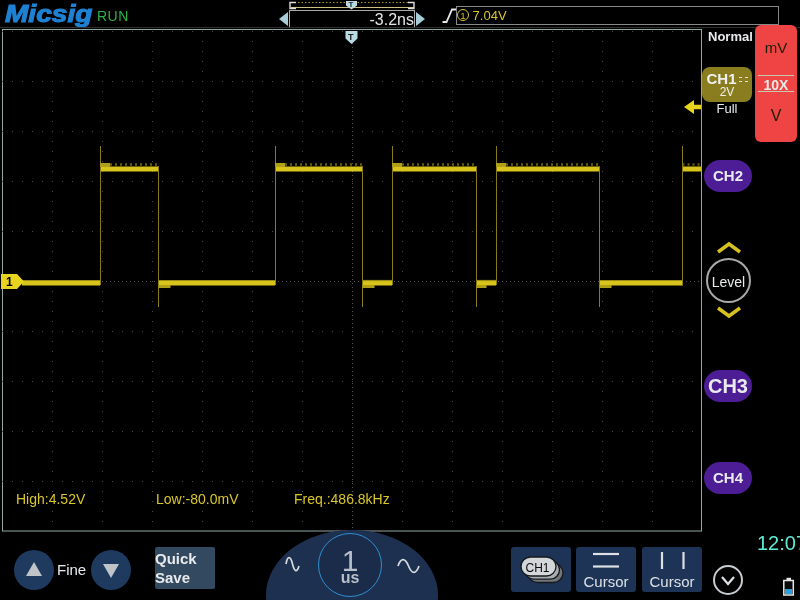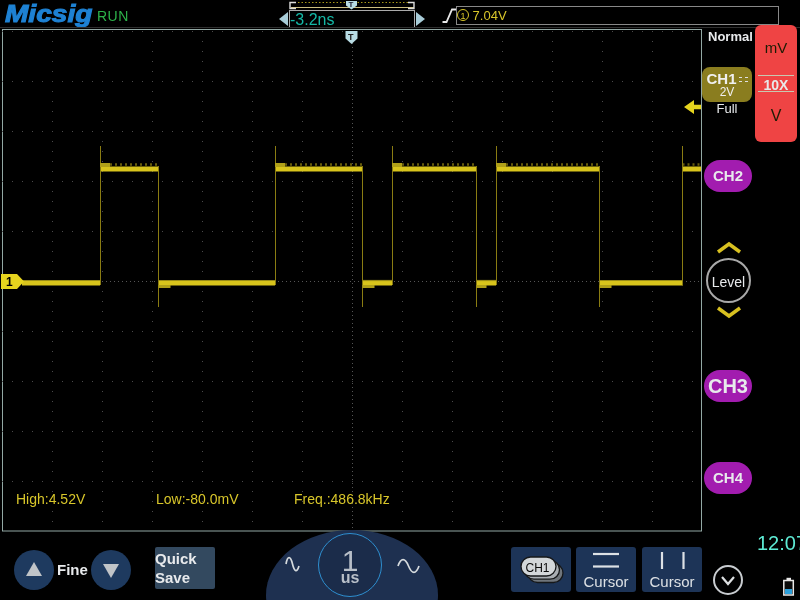--- a/index.html
+++ b/index.html
@@ -1,17 +1,17 @@
 <!DOCTYPE html>
 <html><head><meta charset="utf-8">
 <style>
 html,body{margin:0;padding:0;background:#000;width:800px;height:600px;overflow:hidden}
 *{box-sizing:border-box;font-family:"Liberation Sans",sans-serif}
 .abs{position:absolute}
-.btn{position:absolute;background:#a21caf;color:#e8eaec;font-weight:bold;text-align:center;border-radius:16px}
+.btn{position:absolute;background:#4c1d95;color:#e8eaec;font-weight:bold;text-align:center;border-radius:16px}
 </style></head>
 <body>
 <div style="position:relative;width:800px;height:600px;background:#000">
 
 <svg class="abs" style="left:0;top:0" width="800" height="600">
 
   <rect x="2.5" y="29.5" width="699" height="501.5" stroke="#92a8a4" fill="none" stroke-width="1"></rect>
 
   <g stroke="#4a4a4a" stroke-width="1">
     <line x1="52.5" y1="31" x2="52.5" y2="531" stroke-dasharray="1 9"></line>
@@ -97,21 +97,21 @@
   <text x="6" y="286" font-size="12" font-weight="bold" fill="#000">1</text>
 
   <polygon points="684,107 694,100 694,104.8 701,104.8 701,109.2 694,109.2 694,114" fill="#e6d41e"></polygon>
 
   <polygon points="345.5,31 357.5,31 357.5,38.5 351.5,44 345.5,38.5" fill="#b8dce4"></polygon>
   <text x="348" y="40" font-size="9" font-weight="bold" fill="#222">T</text>
 </svg>
 
 <div class="abs" style="left:5px;top:1px;font-style:italic;font-weight:bold;font-size:23px;color:#1e82d4;-webkit-text-stroke:1px #1e82d4;transform:scaleX(1.22);transform-origin:0 0">Micsig</div>
 <div class="abs" style="left:97px;top:8px;font-size:14px;color:#2db34a;letter-spacing:0.5px">RUN</div>
-<div class="abs" style="left:289px;top:10px;width:126px;height:18px;border:1px solid #aaa;color:#14b8a6;font-size:16px;text-align:left;line-height:17px">-3.2ns</div>
+<div class="abs" style="left:289px;top:10px;width:126px;height:18px;border:1px solid #aaa;color:#e5e5e5;font-size:16px;text-align:right;line-height:17px">-3.2ns</div>
 <div class="abs" style="left:456px;top:6px;width:323px;height:19px;border:1px solid #888;color:#d8c62a;font-size:13px;line-height:17px;">
   <span style="display:inline-block;width:12px;height:12px;border:1px solid #d8c62a;border-radius:50%;font-size:9px;line-height:12px;text-align:center;vertical-align:1px">1</span> 7.04V
 </div>
 <svg class="abs" style="left:0;top:0" width="800" height="29">
   <line x1="291" y1="2.5" x2="414" y2="2.5" stroke="#a89818" stroke-width="1" stroke-dasharray="1.5 2"></line>
   <line x1="291" y1="7.5" x2="414" y2="7.5" stroke="#cfc080" stroke-width="1.2"></line>
   <path d="M296,2.5 h-6 v6 h6" stroke="#dddddd" fill="none" stroke-width="1.4"></path>
   <path d="M408,2.5 h6 v6 h-6" stroke="#dddddd" fill="none" stroke-width="1.4"></path>
   <polygon points="346,1 357,1 357,5.5 351.5,9.5 346,5.5" fill="#b8dce4"></polygon>
   <text x="348.6" y="7.2" font-size="8" font-weight="bold" fill="#223">T</text>
@@ -153,21 +153,21 @@
   <div style="font-size:16px;line-height:11px;font-weight:bold">us</div>
 </div>
 <svg class="abs" style="left:285px;top:554px" width="15" height="20">
   <path d="M1,10 C2.5,1.5 5.5,1.5 7.5,10 C9.5,18.5 12,18.5 14,12" stroke="#d5dadd" stroke-width="1.7" fill="none"></path>
 </svg>
 <svg class="abs" style="left:397px;top:558px" width="23" height="16">
   <path d="M1,8 C4,-0.5 8,-0.5 11.5,8 C15,16.5 19,16.5 22,8" stroke="#d5dadd" stroke-width="1.7" fill="none"></path>
 </svg>
 <div class="abs" style="left:14px;top:550px;width:40px;height:40px;border-radius:50%;background:#1e3a5f"></div>
 <div class="abs" style="left:26px;top:562px;width:0;height:0;border-left:8px solid transparent;border-right:8px solid transparent;border-bottom:14px solid #c0c4c8"></div>
-<div class="abs" style="left:57px;top:561px;font-size:15px;font-weight:bold;color:#e8eaec">Fine</div>
+<div class="abs" style="left:57px;top:561px;font-size:15px;font-weight:normal;color:#e8eaec">Fine</div>
 <div class="abs" style="left:91px;top:550px;width:40px;height:40px;border-radius:50%;background:#1e3a5f"></div>
 <div class="abs" style="left:103px;top:564px;width:0;height:0;border-left:8px solid transparent;border-right:8px solid transparent;border-top:14px solid #c0c4c8"></div>
 <div class="abs" style="left:155px;top:547px;width:60px;height:42px;background:#33495f;border-radius:2px;text-align:left;color:#e8eaec;font-size:15px;font-weight:bold;line-height:19px;padding-top:2px">Quick<br>Save</div>
 <div class="abs" style="left:511px;top:547px;width:60px;height:45px;background:#1d3457;border-radius:3px">
   <svg width="60" height="45">
     <rect x="17" y="16.5" width="35" height="19" rx="9.5" fill="#70767c" stroke="#16181a" stroke-width="1.3"></rect>
     <rect x="13.5" y="13.2" width="35" height="19" rx="9.5" fill="#a9aeb3" stroke="#16181a" stroke-width="1.3"></rect>
     <rect x="10" y="10" width="35" height="19" rx="9.5" fill="#d3d7d9" stroke="#16181a" stroke-width="1.3"></rect>
     <text x="14.5" y="24.5" font-size="12" fill="#0a0a0a">CH1</text>
   </svg>

